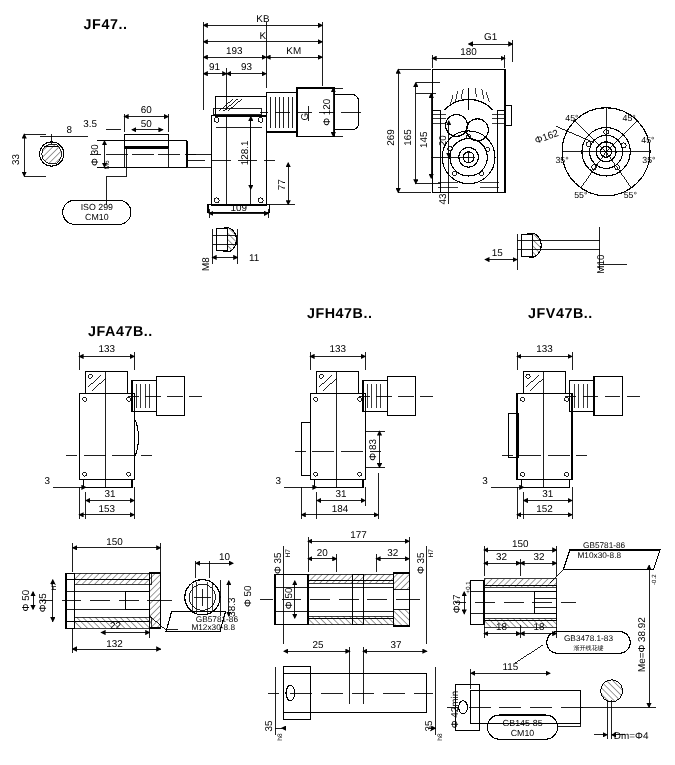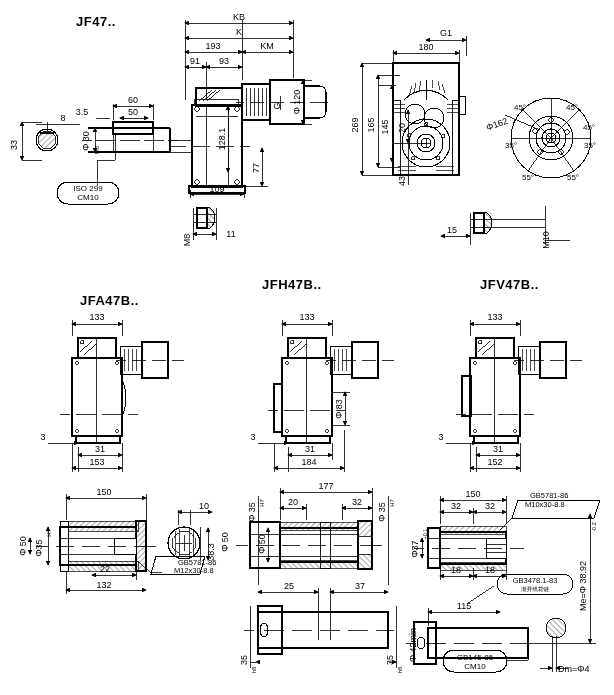--- a/index.html
+++ b/index.html
@@ -24,21 +24,21 @@
   .wm span:nth-child(2){color:#ee3a13;}
   .wm span:nth-child(3){color:#f05c10;}
 </style>
 </head>
 <body>
 
 <div class="sheet">
 
   <div class="title" style="left:76px;top:14px;">JF47..</div>
   <div class="title" style="left:80px;top:293px;">JFA47B..</div>
-  <div class="title" style="left:262px;top:277px;">JFH47B..</div>
+  <div class="title" style="left:279px;top:277px;">JFH47B..</div>
   <div class="title" style="left:470px;top:277px;margin-left:10px;">JFV47B..</div>
 
   <svg class="dwg" viewBox="0 0 614 695">
     <defs>
       <marker id="ar" markerWidth="6" markerHeight="6" refX="5" refY="3" orient="auto">
         <path d="M0,0 L6,3 L0,6 z" fill="#000"></path>
       </marker>
       <marker id="arr" markerWidth="6" markerHeight="6" refX="1" refY="3" orient="auto">
         <path d="M6,0 L0,3 L6,6 z" fill="#000"></path>
       </marker>

